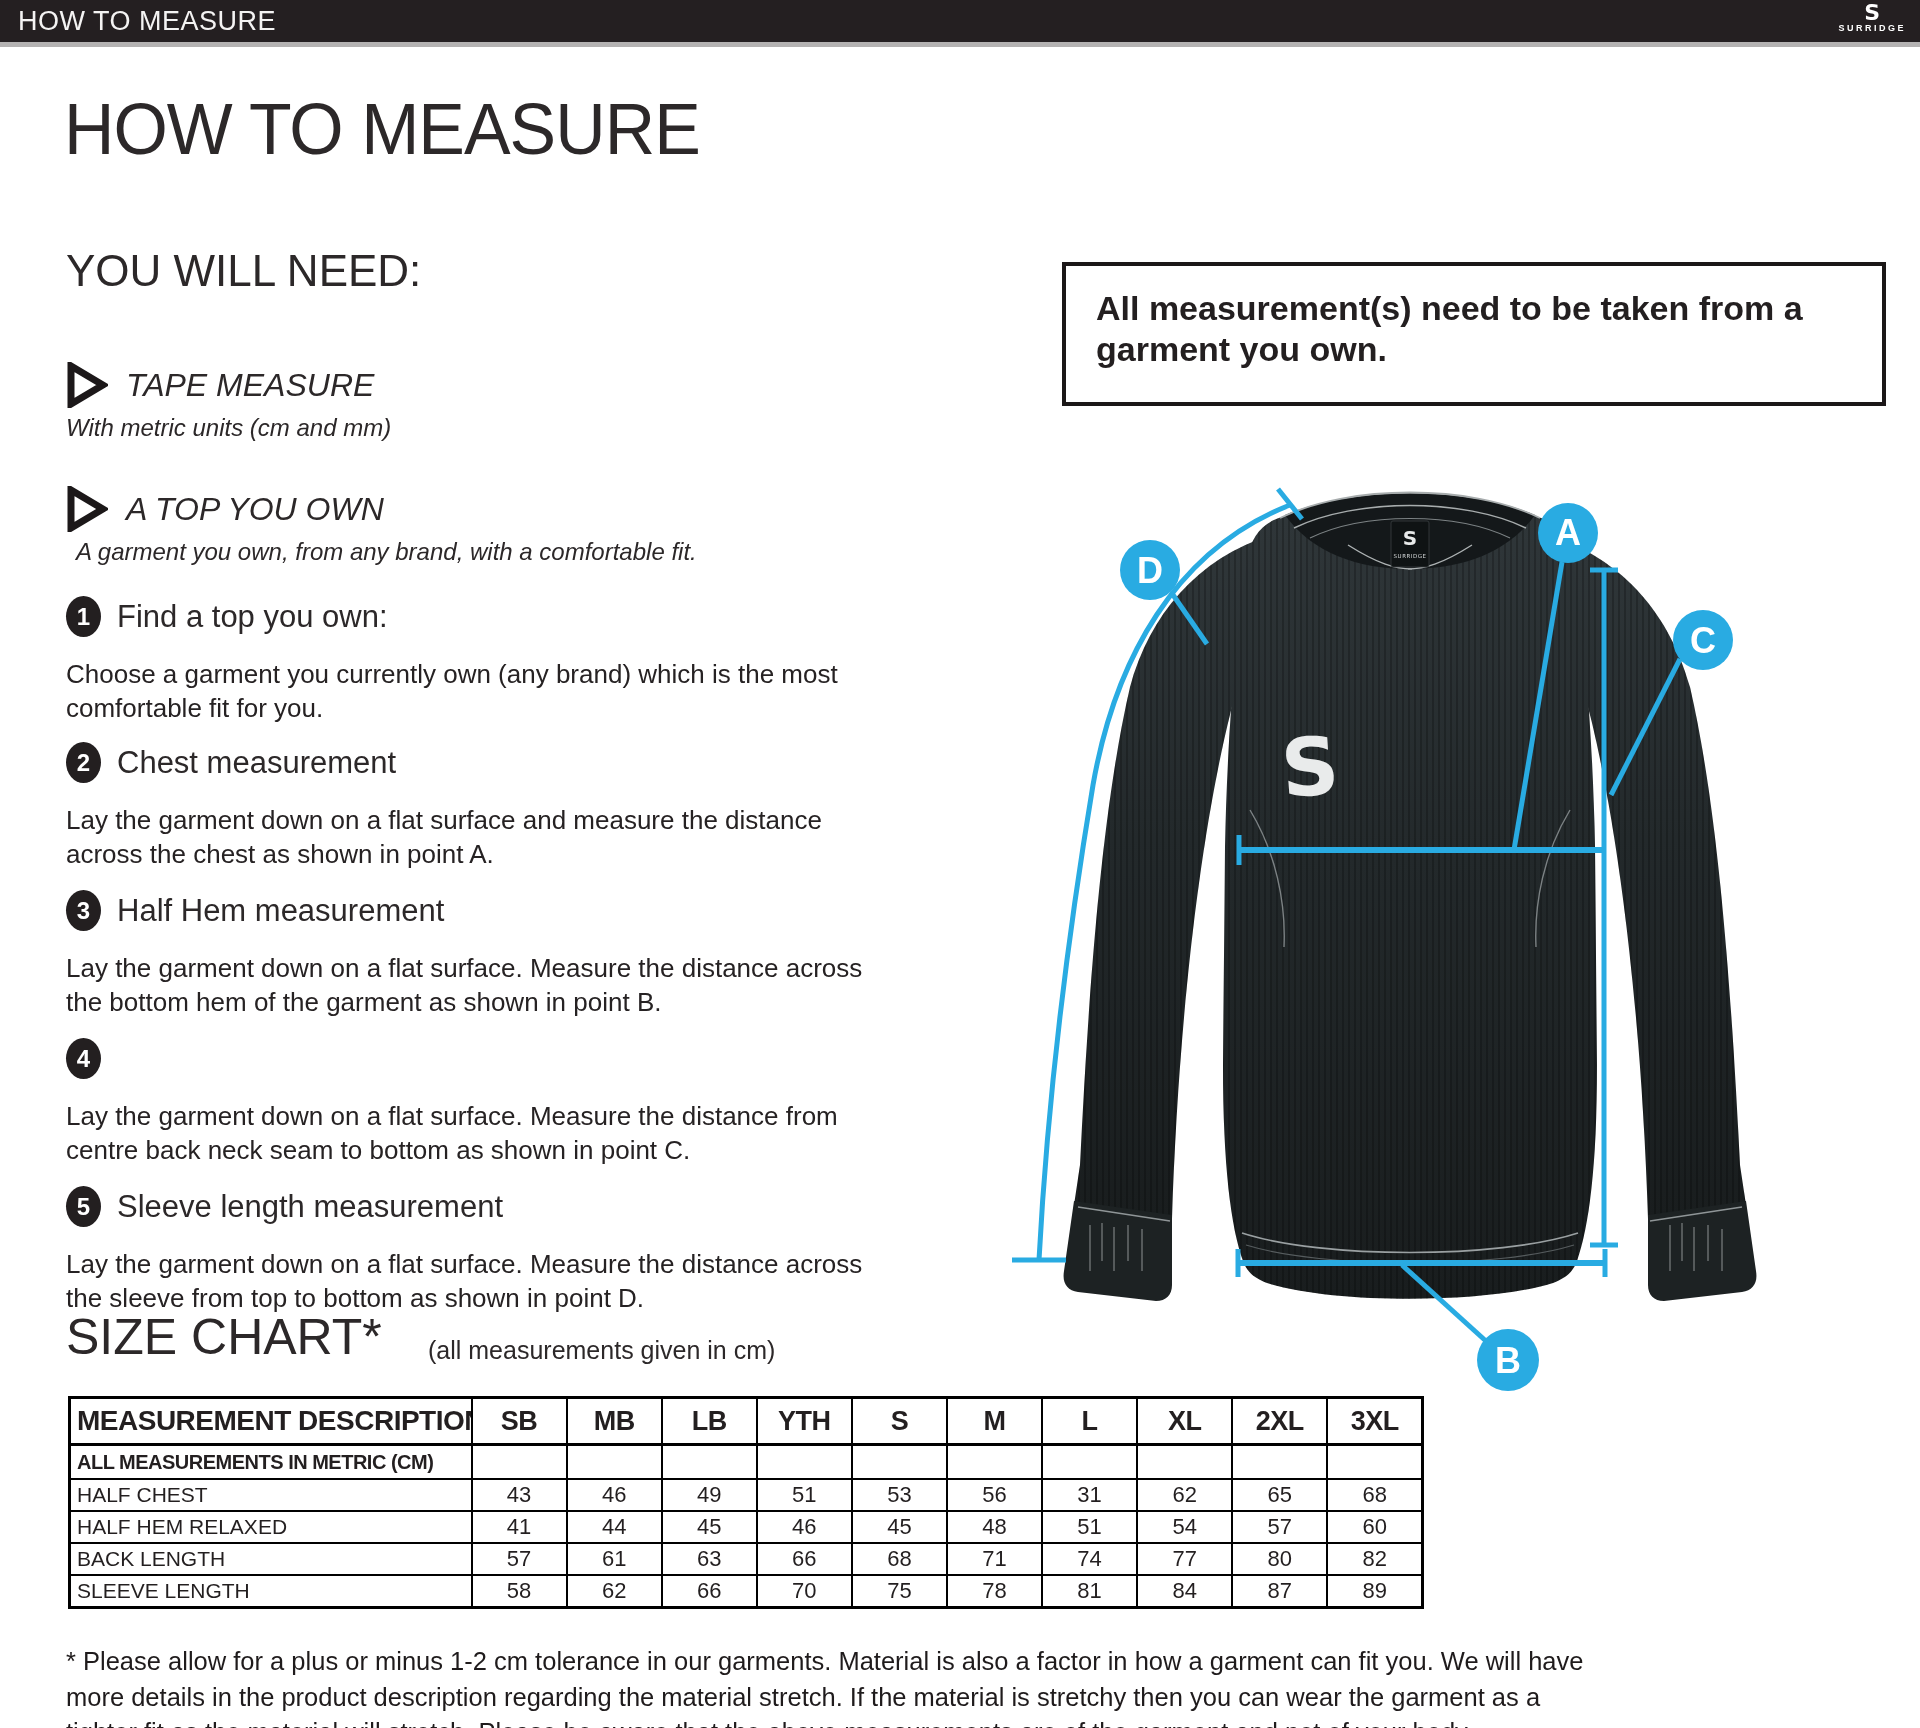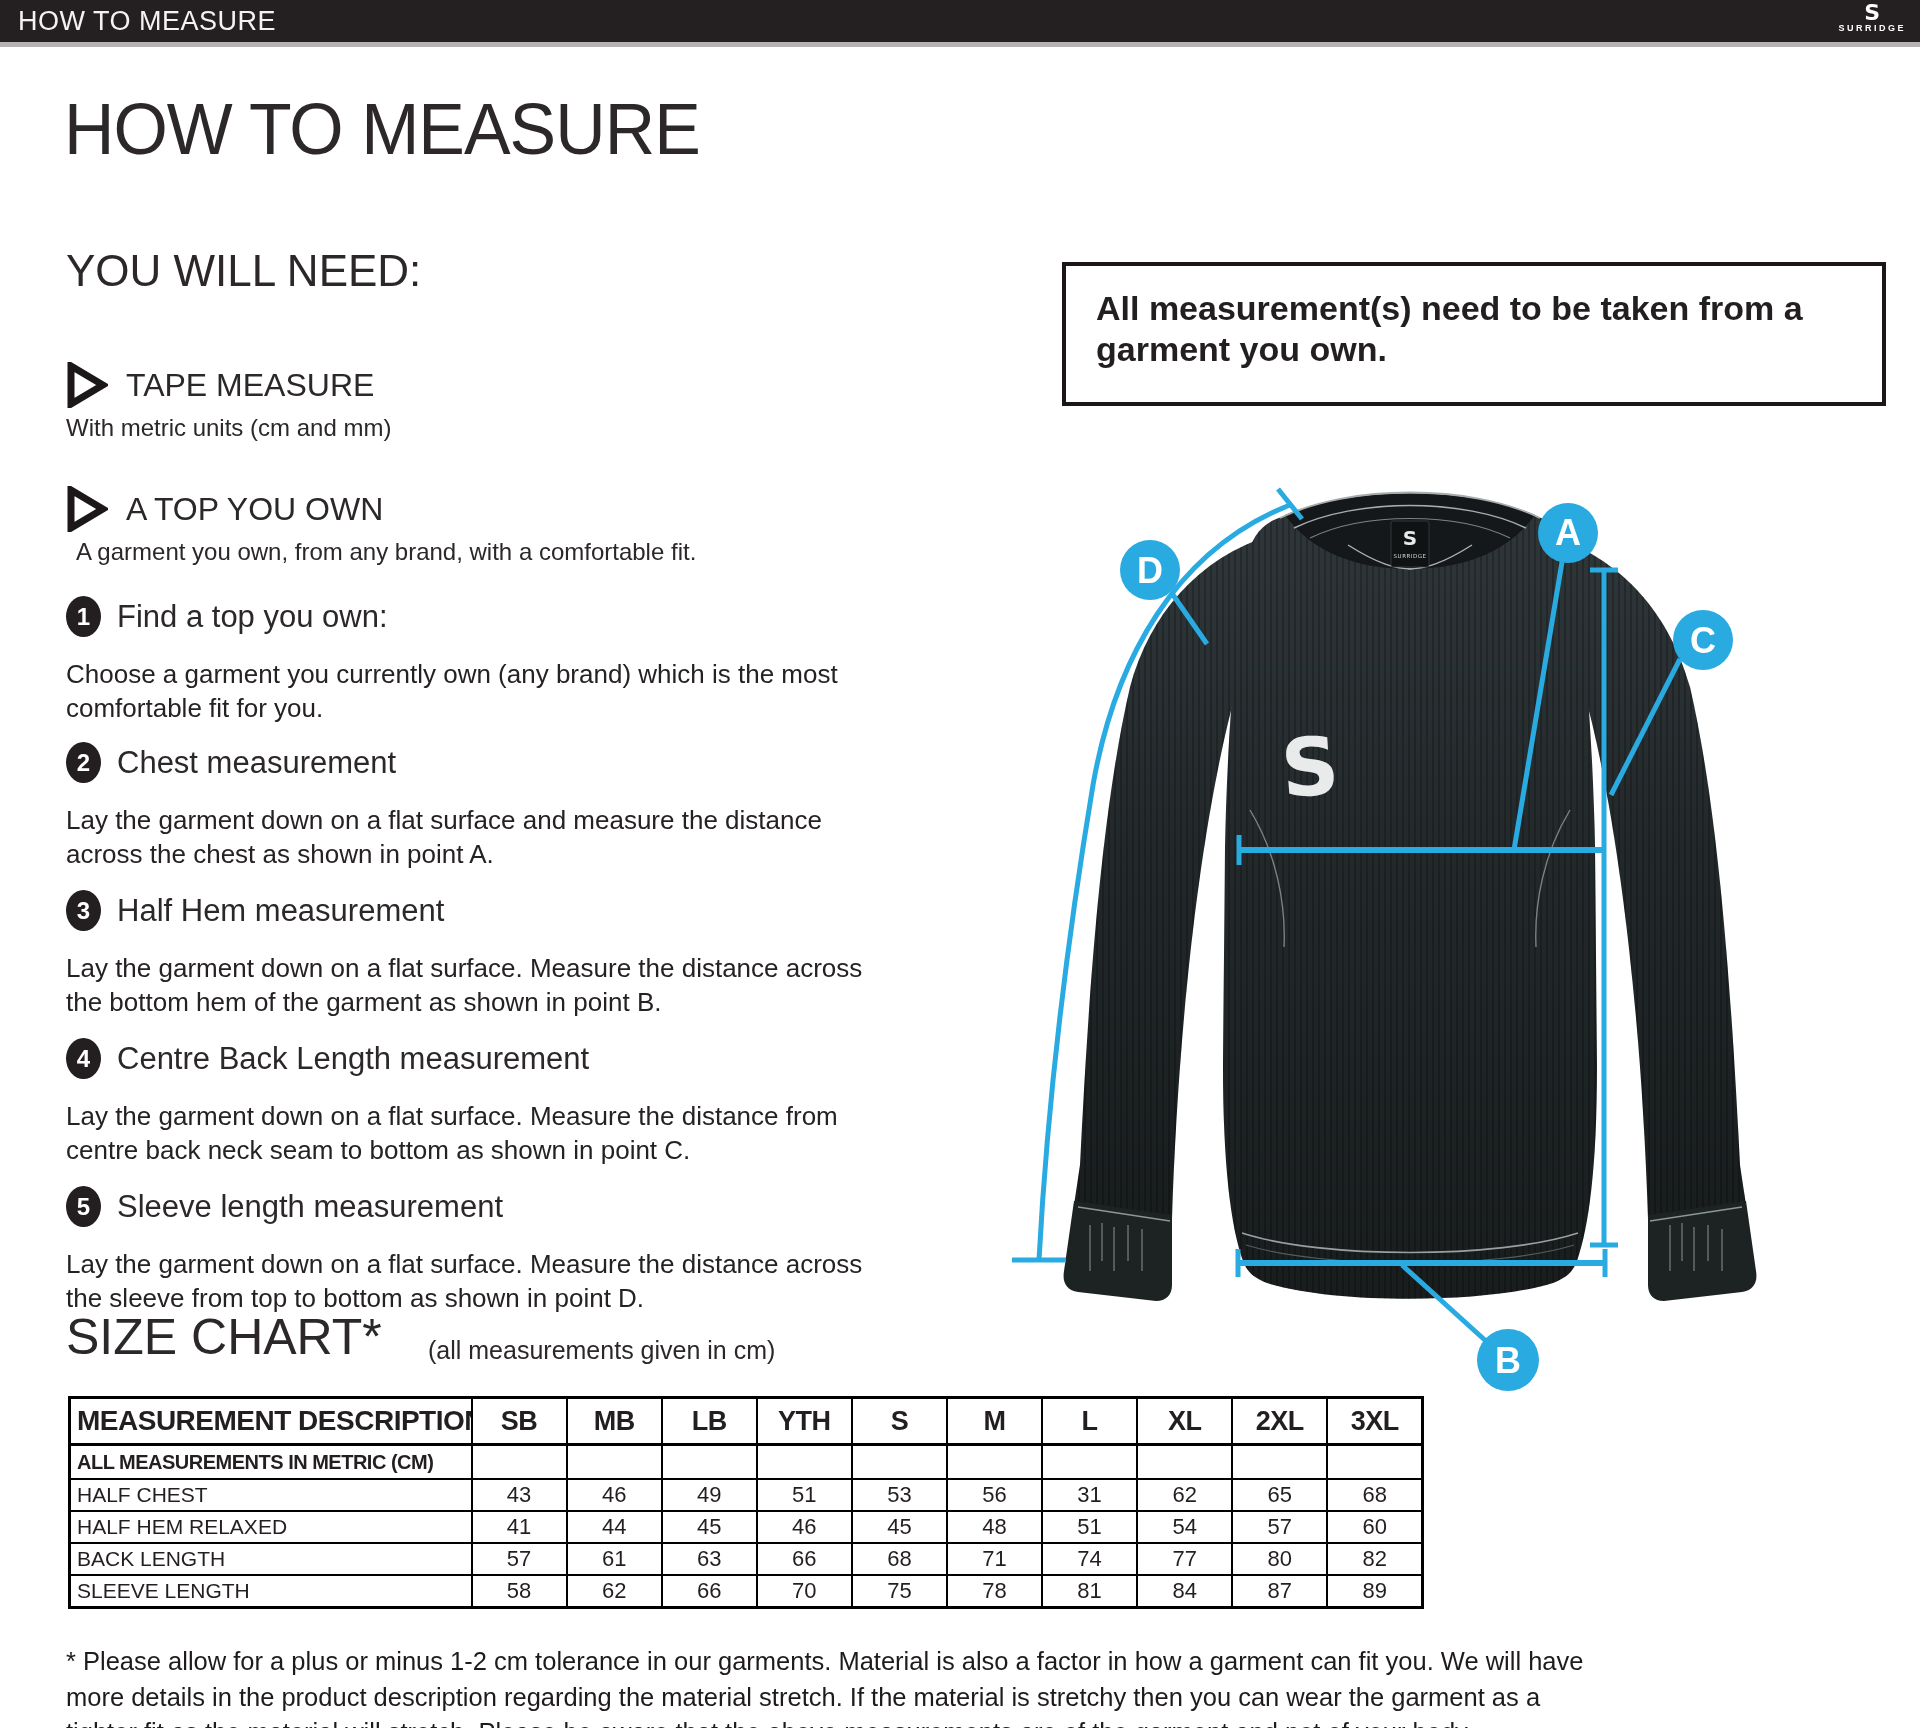--- a/index.html
+++ b/index.html
@@ -12,21 +12,21 @@
   .topbar-rule{position:absolute;left:0;top:42px;width:1920px;height:5px;background:#b4b2b2;}
   .brand{position:absolute;right:14px;top:3px;text-align:center;color:#fff;line-height:1;}
   .brand .s-glyph{font-size:22px;font-weight:bold;display:block;line-height:.9;font-family:"DejaVu Sans",sans-serif;}
   .brand .brand-word{font-size:9px;font-weight:bold;letter-spacing:2.5px;display:block;margin-top:1px;}
 
   
   .h1{position:absolute;left:64px;top:88px;font-size:72px;font-weight:400;letter-spacing:-1px;color:#2c2829;transform:scaleX(.97);transform-origin:left;}
   .h2{position:absolute;left:66px;top:246px;font-size:44px;font-weight:400;color:#2c2829;}
 
   
-  .need-item{position:absolute;left:66px;}
+  .need-item{position:absolute;left:66px;font-style:italic;}
   .need-item .row{display:flex;align-items:center;gap:18px;}
   .need-title{font-size:32px;color:#2c2829;}
   .need-desc{font-size:24px;color:#2c2829;margin-top:6px;}
   .tri{width:42px;height:46px;flex:0 0 auto;}
 
   
   .step{position:absolute;left:66px;width:830px;}
   .step-head{display:flex;align-items:center;gap:16px;}
   .badge{width:35px;height:41px;border-radius:50%;background:#231f20;color:#fff;font-size:24px;font-weight:bold;display:flex;align-items:center;justify-content:center;flex:0 0 auto;}
   .step-title{font-size:31px;color:#2c2829;}
@@ -110,21 +110,20 @@
     <div class="step-head">
       <span class="badge">3</span>
       <span class="step-title">Half Hem measurement</span>
     </div>
     <div class="step-desc">Lay the garment down on a flat surface. Measure the distance across the bottom hem of the garment as shown in point B.</div>
   </div>
 
   <div class="step" style="top:1038px;">
     <div class="step-head">
       <span class="badge">4</span>
-      <span class="step-title">Centre Back Length measurement</span>
     </div>
     <div class="step-desc">Lay the garment down on a flat surface. Measure the distance from centre back neck seam to bottom as shown in point C.</div>
   </div>
 
   <div class="step" style="top:1186px;">
     <div class="step-head">
       <span class="badge">5</span>
       <span class="step-title">Sleeve length measurement</span>
     </div>
     <div class="step-desc">Lay the garment down on a flat surface. Measure the distance across the sleeve from top to bottom as shown in point D.</div>

